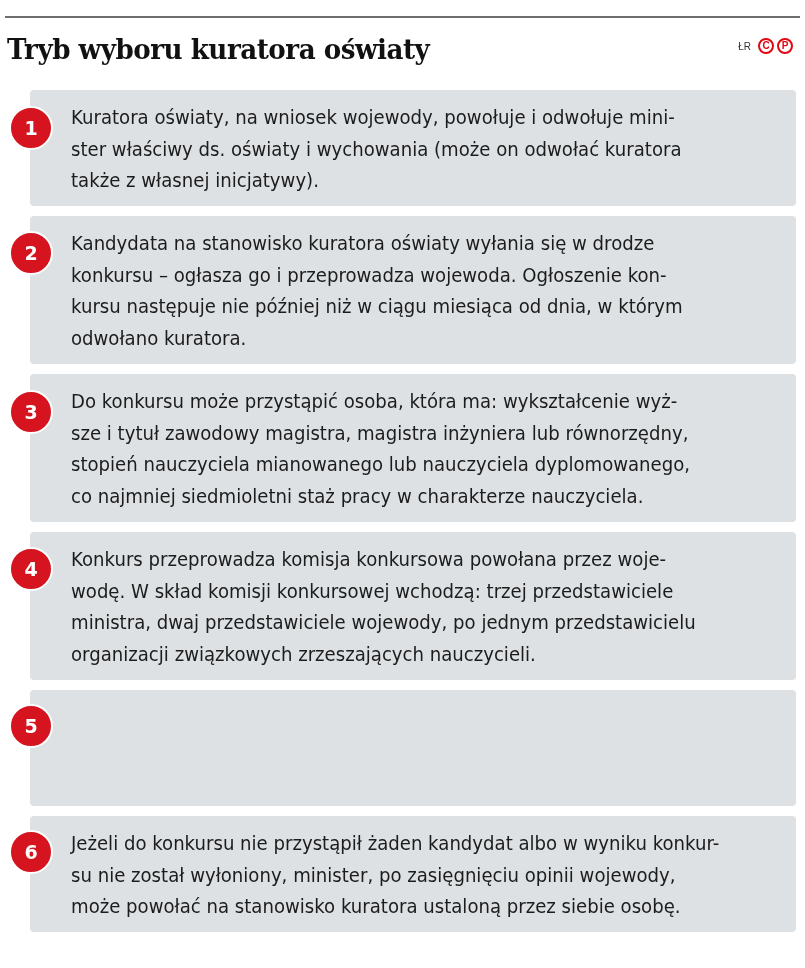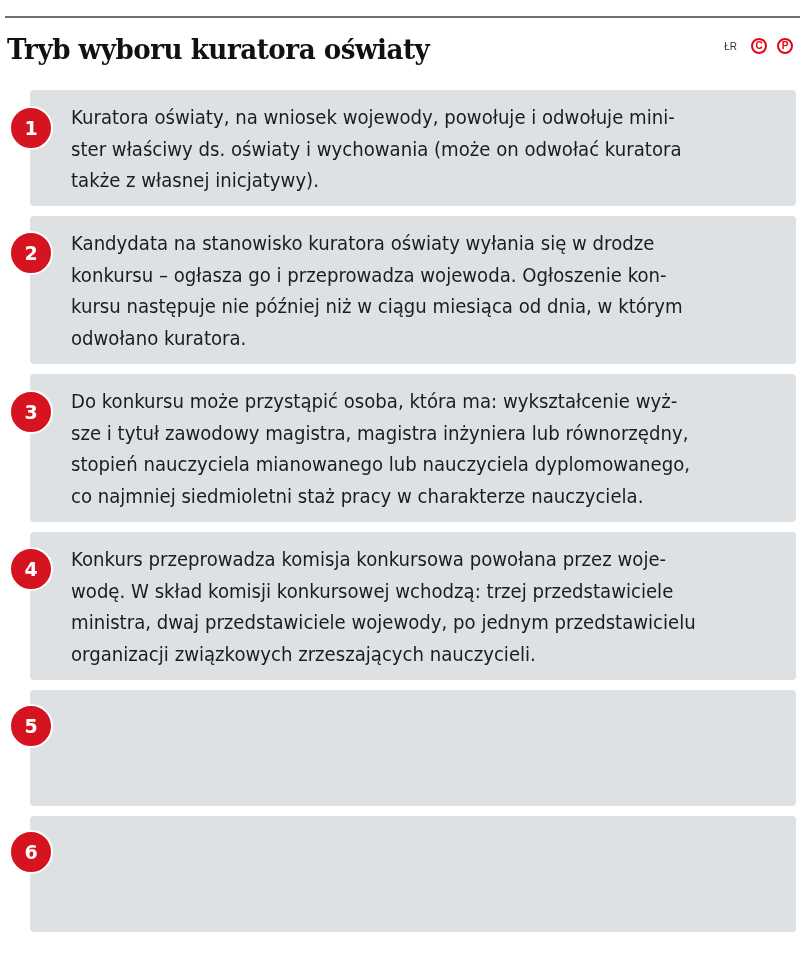--- a/index.html
+++ b/index.html
@@ -1,19 +1,19 @@
 <!DOCTYPE html>
 <html><head>
 <meta charset="utf-8">
 <style>
   html,body{margin:0;padding:0;background:#fff;}
   body{width:805px;height:968px;position:relative;overflow:hidden;font-family:"DejaVu Sans","Liberation Sans",sans-serif;color:#1a1a1a;}
   .top-rule{position:absolute;left:5px;right:5px;top:16px;height:2px;background:#6f6f6f;}
   .title{position:absolute;left:7px;top:34px;font-family:"DejaVu Serif","Liberation Serif",serif;font-weight:bold;font-size:27px;letter-spacing:-0.5px;color:#111;white-space:nowrap;transform:scaleX(0.97);transform-origin:left center;}
-  .credit{position:absolute;right:12px;top:38px;display:flex;align-items:center;gap:10px;}
+  .credit{position:absolute;right:12px;top:38px;display:flex;align-items:center;gap:3px;}
   .credit-author{font-family:"Liberation Sans",sans-serif;font-size:10px;color:#333;margin-right:4px;}
   .logo-circle{width:16px;height:16px;border:2px solid #e30613;border-radius:50%;box-sizing:border-box;display:flex;align-items:center;justify-content:center;color:#e30613;font-family:"Liberation Sans",sans-serif;font-weight:bold;font-size:10px;line-height:1;}
   .box{position:absolute;left:30px;width:766px;background:#dde1e4;border-radius:4px;}
   .badge{position:absolute;left:-21px;width:40px;height:40px;border-radius:50%;background:#d6141f;border:2px solid #fff;box-sizing:content-box;color:#fff;display:flex;align-items:center;justify-content:center;font-family:"DejaVu Sans",sans-serif;font-weight:bold;font-size:19px;}
   .text{position:absolute;left:41px;top:12px;right:28px;}
   .line{display:block;height:31.5px;line-height:31.5px;font-size:20px;white-space:nowrap;transform:scaleX(0.905);transform-origin:left center;color:#1c1c1c;}
 </style>
 </head>
 <body>
 
@@ -63,13 +63,18 @@
     <span class="line">organizacji związkowych zrzeszających nauczycieli.</span>
   </div>
 </div>
 
 <div class="box" style="top:690px;height:116px;">
   <div class="badge" style="top:14px;">5</div>
 </div>
 
 <div class="box" style="top:816px;height:116px;">
   <div class="badge" style="top:14px;">6</div>
+  <div class="text">
+    <span class="line">Jeżeli do konkursu nie przystąpił żaden kandydat albo w wyniku konkur-</span>
+    <span class="line">su nie został wyłoniony, minister, po zasięgnięciu opinii wojewody,</span>
+    <span class="line">może powołać na stanowisko kuratora ustaloną przez siebie osobę.</span>
+  </div>
 </div>
 
 </body></html>

